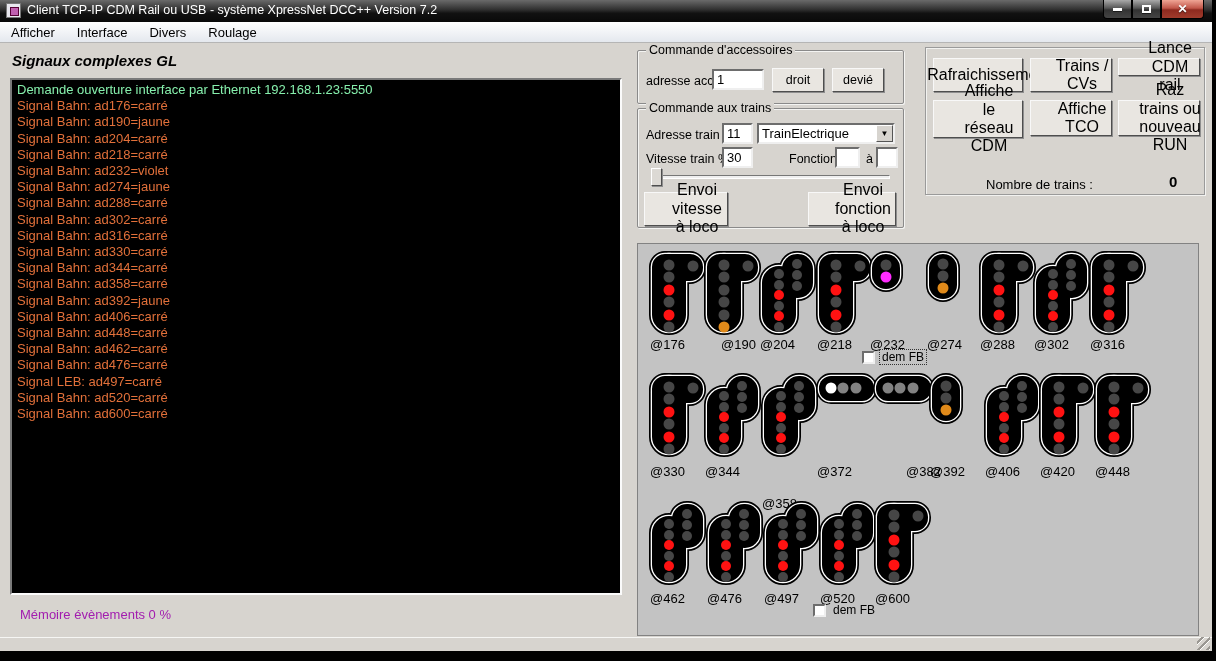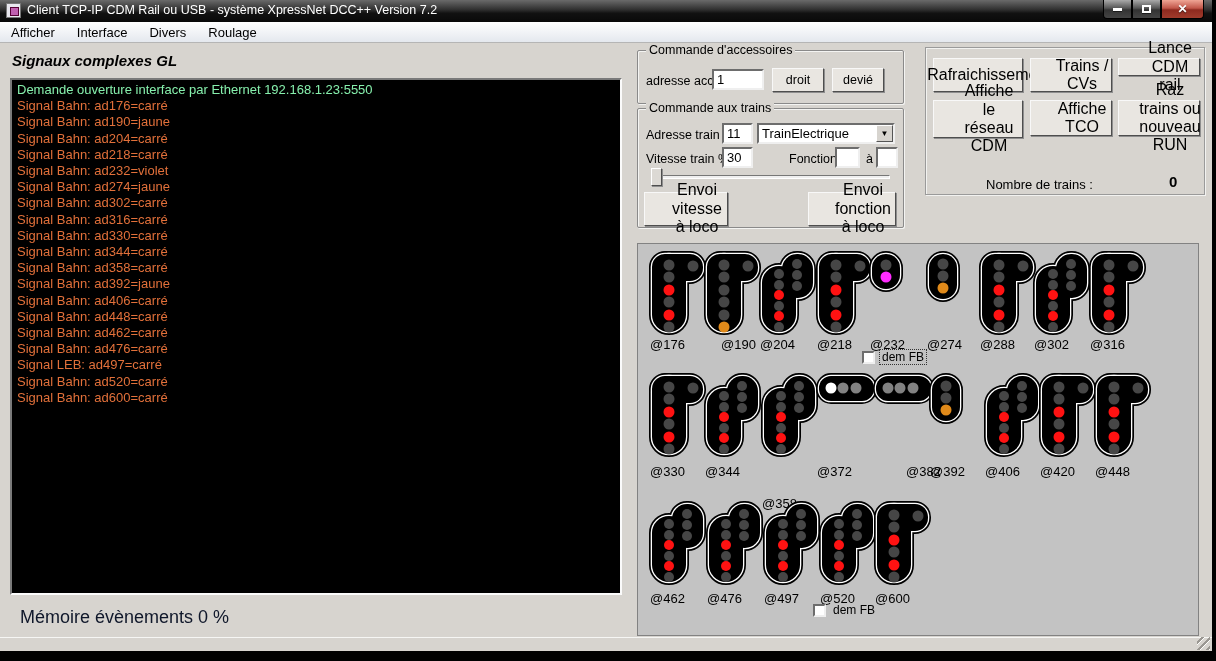--- a/index.html
+++ b/index.html
@@ -32,21 +32,21 @@
   
   #client { position:absolute; left:0; top:43px; width:100%; height:594px; background:#d7d4cf; }
 
   #heading { position:absolute; left:12px; top:9px; font-size:15px; font-weight:bold; font-style:italic; color:#000; }
 
   #console { position:absolute; left:10px; top:35px; width:612px; height:517px; background:#000;
     border:2px solid; border-color:#7a7a7a #fbfbfb #fbfbfb #7a7a7a; padding:2px 5px; overflow:hidden; }
   .console-line { font-size:13px; line-height:16.2px; color:#e2703a; white-space:nowrap; }
   .console-line.info { color:#86efac; }
 
-  #memory-label { position:absolute; left:20px; top:564px; font-size:18px; color:#0f172a; }
+  #memory-label { position:absolute; left:20px; top:564px; font-size:13px; color:#a21caf; }
 
   
   .groupbox { position:absolute; border:1px solid #8a8a8a; border-radius:2px;
     box-shadow:inset 1px 1px 0 #f4f4f2, 1px 1px 0 #f4f4f2; }
   .groupbox > .legend { position:absolute; top:-8px; left:8px; background:#d7d4cf; padding:0 3px; font-size:12.5px; color:#000; white-space:nowrap; }
   .lbl { position:absolute; font-size:12.5px; color:#000; white-space:nowrap; }
 
   .tbx { position:absolute; background:#fff; border:2px solid; border-color:#6d6d6d #efefef #efefef #6d6d6d;
     font-size:13px; font-family:"Liberation Sans",sans-serif; padding:0 3px; color:#000; }
   .btn { position:absolute; background:#e9e6e1; border:1px solid; border-color:#f8f8f8 #4e4e4e #4e4e4e #f8f8f8;
@@ -121,20 +121,21 @@
     <div id="heading">Signaux complexes GL</div>
 
     <div id="console">
         <div class="console-line info">Demande ouverture interface par Ethernet 192.168.1.23:5550</div>
         <div class="console-line">Signal Bahn: ad176=carré</div>
         <div class="console-line">Signal Bahn: ad190=jaune</div>
         <div class="console-line">Signal Bahn: ad204=carré</div>
         <div class="console-line">Signal Bahn: ad218=carré</div>
         <div class="console-line">Signal Bahn: ad232=violet</div>
         <div class="console-line">Signal Bahn: ad274=jaune</div>
+        <div class="console-line">Signal Bahn: ad288=carré</div>
         <div class="console-line">Signal Bahn: ad302=carré</div>
         <div class="console-line">Signal Bahn: ad316=carré</div>
         <div class="console-line">Signal Bahn: ad330=carré</div>
         <div class="console-line">Signal Bahn: ad344=carré</div>
         <div class="console-line">Signal Bahn: ad358=carré</div>
         <div class="console-line">Signal Bahn: ad392=jaune</div>
         <div class="console-line">Signal Bahn: ad406=carré</div>
         <div class="console-line">Signal Bahn: ad448=carré</div>
         <div class="console-line">Signal Bahn: ad462=carré</div>
         <div class="console-line">Signal Bahn: ad476=carré</div>

